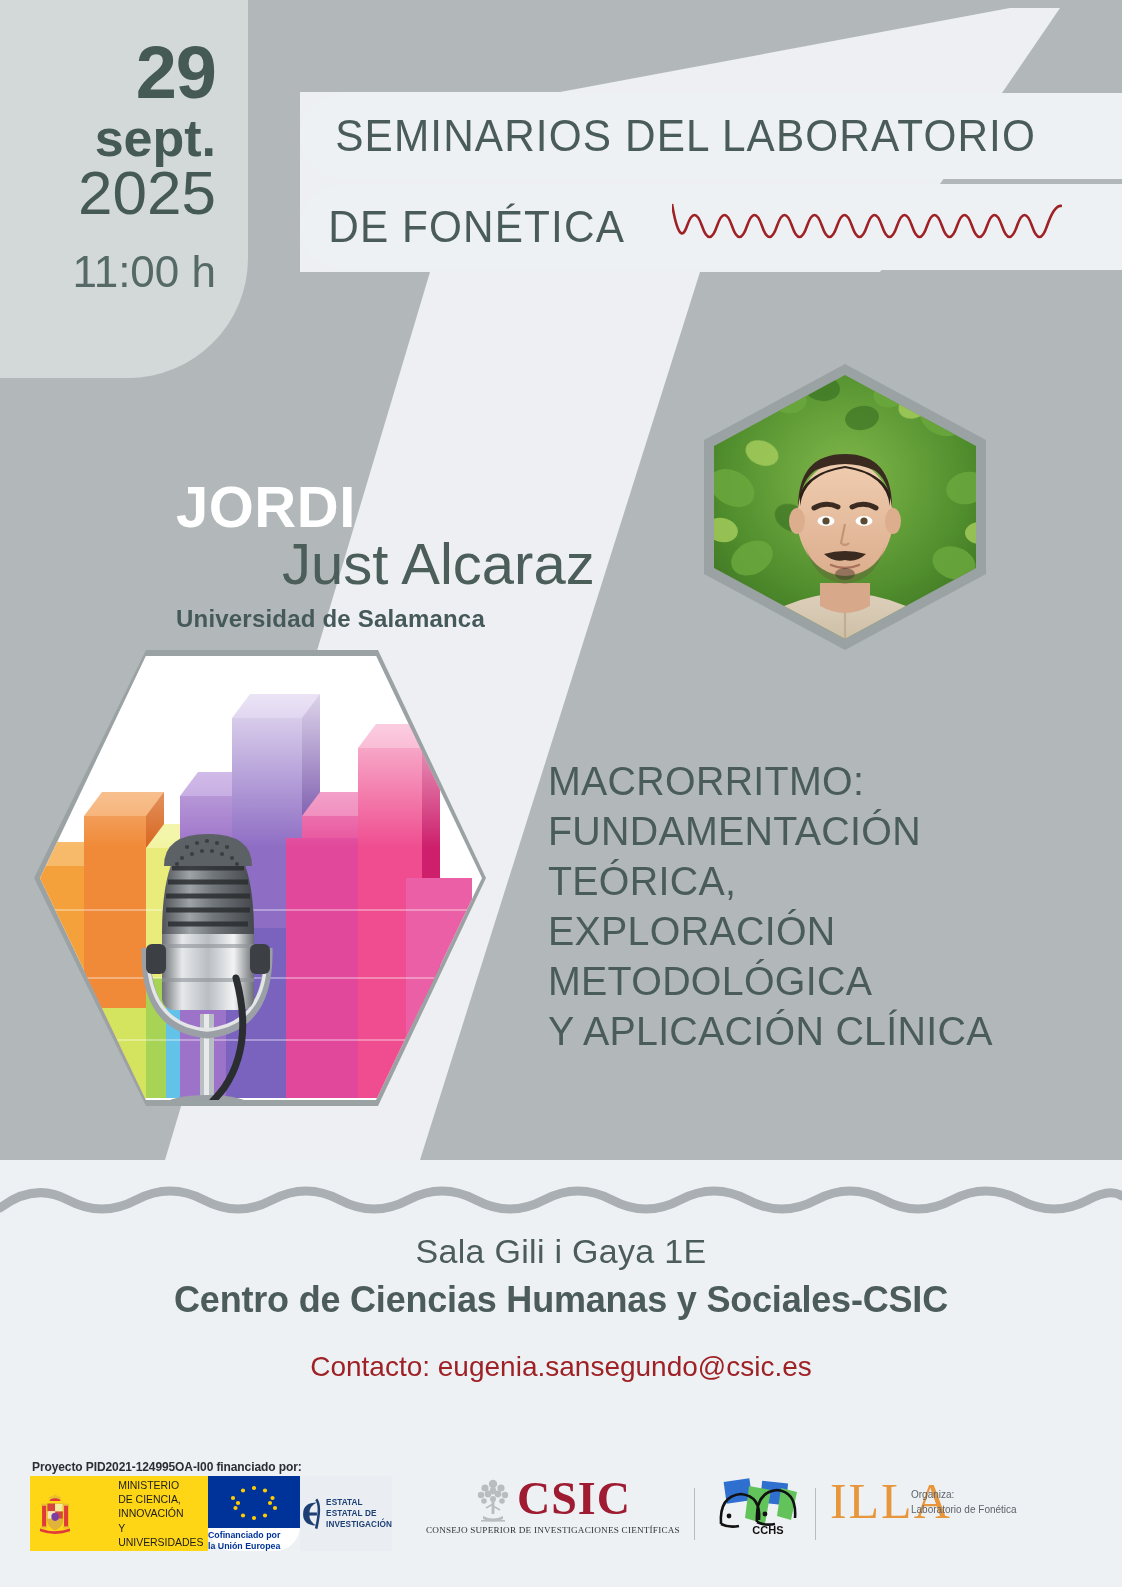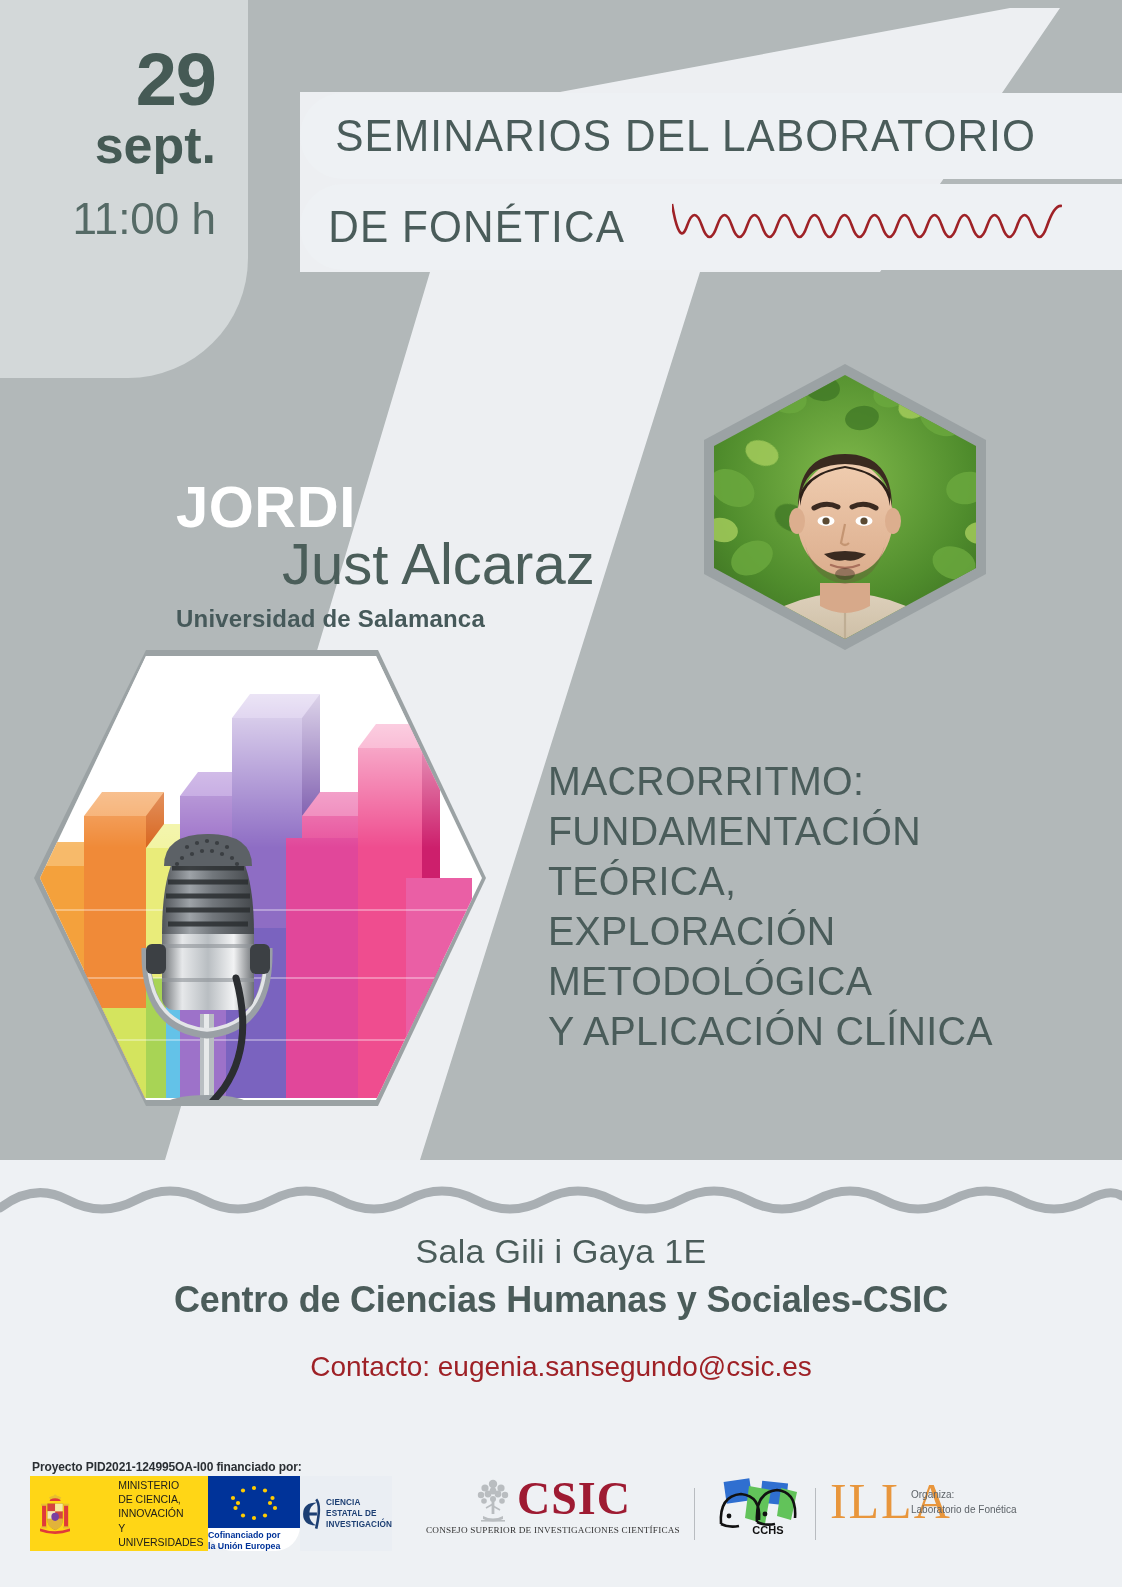--- a/index.html
+++ b/index.html
@@ -24,21 +24,21 @@
   .bg-svg { position:absolute; left:0; top:0; width:1122px; height:1587px; }
 
   
   .date-panel {
     position:absolute; left:0; top:0; width:248px; height:378px;
     background:#d3d8d9;
     border-bottom-right-radius:120px;
     border-bottom-left-radius:0;
   }
   .date-inner {
-    position:absolute; left:0; top:43px; width:216px;
+    position:absolute; left:0; top:36px; width:216px;
     text-align:right;
     color:#455a55;
     line-height:1;
   }
   .date-day { font-size:74px; font-weight:bold; letter-spacing:-1px; display:block; }
   .date-month { font-size:52px; font-weight:bold; display:block; margin-top:2px; }
   .date-year { font-size:62px; font-weight:300; display:block; margin-top:-2px; }
   .date-time { font-size:44px; font-weight:300; display:block; margin-top:26px; color:#556a66; }
 
   
@@ -191,20 +191,21 @@
     <path d="M1060 8 L1010 8 L560 92 L300 92 L300 272 L430 272 L165 1160 L420 1160 L700 272 L880 272 Z" fill="#eef1f4" opacity="0.97"></path>
     <path d="M1122 0 L1122 40 L640 92 L1010 10 Z" fill="#b2b8b9" opacity="0"></path>
 
     <rect x="0" y="1160" width="1122" height="427" fill="#eef1f4"></rect>
   </svg>
 
   <div class="date-panel">
     <div class="date-inner">
       <span class="date-day">29</span>
       <span class="date-month">sept.</span>
+      <span class="date-year">2025</span>
       <span class="date-time">11:00 h</span>
     </div>
   </div>
 
   <div class="hdr-bar hdr-bar-1">
     <span class="hdr-text">SEMINARIOS DEL LABORATORIO</span>
   </div>
   <div class="hdr-bar hdr-bar-2">
     <span class="hdr-text">DE FONÉTICA</span>
   </div>
@@ -515,21 +516,21 @@
         </div>
       </div>
 
       <div class="logo-aei">
         <svg width="30" height="42" viewBox="0 0 30 42">
           <path d="M22 6 Q 4 6 4 21 Q 4 36 22 36 Q 12 32 12 21 Q 12 10 22 6 Z" fill="#1d3f73"></path>
           <path d="M7 19 h15 v4 h-15 z" fill="#1d3f73"></path>
           <path d="M21 2 q7 8 0 38" stroke="#1d3f73" stroke-width="3.4" fill="none"></path>
         </svg>
         <div class="aei-text">
-          <div>CIENCIA</div>
+          <div>ESTATAL</div>
           <div>ESTATAL DE</div>
           <div>INVESTIGACIÓN</div>
         </div>
       </div>
 
       <div class="logo-csic">
         <div class="csic-top">
           <svg width="36" height="46" viewBox="0 0 36 46">
             <g fill="#b9bdc0">
               <circle cx="18" cy="8" r="4.2"></circle>

